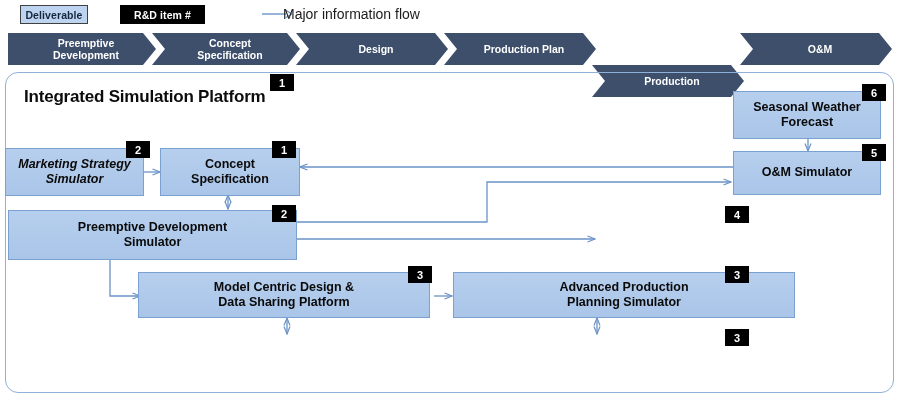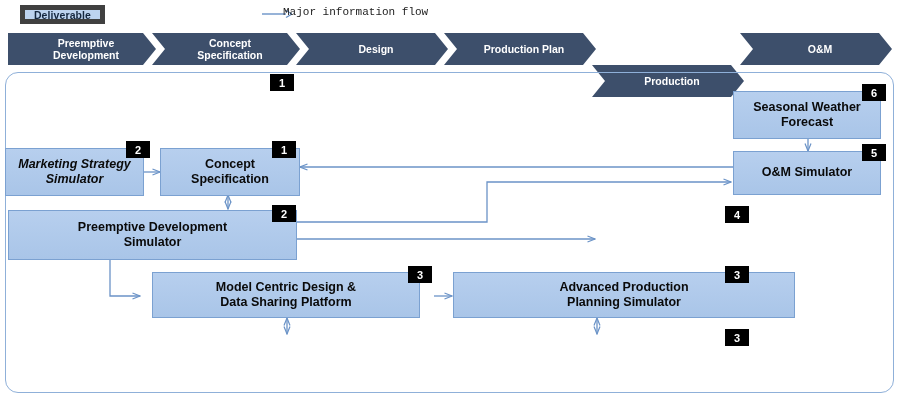--- a/index.html
+++ b/index.html
@@ -21,37 +21,36 @@
     position: absolute;
     box-sizing: border-box;
     display: flex;
     align-items: center;
     justify-content: center;
     font-size: 10.5px;
     font-weight: 600;
     letter-spacing: 0.1px;
   }
   #legend-deliverable {
-    left: 20px; top: 5px; width: 85px; height: 19px;
+    left: 20px; top: 5px; width: 68px; height: 19px;
     background: #bdd3ef;
-    border: 5px solid #404040;
+    border: 1px solid #404040;
     color: #15273f;
   }
   #legend-rnd {
     left: 120px; top: 5px; width: 85px; height: 19px;
     background: #000000;
     color: #ffffff;
   }
   #legend-flow-label {
     position: absolute;
     left: 283px; top: 6px;
-    font-size: 11px;
+    font-size: 14px;
     color: #1b1b1b;
     white-space: nowrap;
-    font-family: Liberation Mono, monospace;
   }
   #legend-flow-arrow {
     position: absolute;
     left: 262px; top: 8px;
     width: 30px; height: 12px;
   }
 
   
   .chevron {
     position: absolute;
@@ -134,20 +133,23 @@
 </style>
 </head>
 <body>
 
 <div id="canvas">
 
   <div class="legend-chip" id="legend-deliverable">
     <span>Deliverable</span>
   </div>
 
+  <div class="legend-chip" id="legend-rnd">
+    <span>R&amp;D item #</span>
+  </div>
 
   <svg id="legend-flow-arrow" viewBox="0 0 30 12">
     <line x1="0" y1="6" x2="24" y2="6" stroke="#6b93c7" stroke-width="1.4"></line>
     <path d="M24,2.5 L30,6 L24,9.5" fill="none" stroke="#6b93c7" stroke-width="1.4"></path>
   </svg>
   <div id="legend-flow-label">Major information flow</div>
 
   <div id="phase-bar">
       <div class="chevron chev-body" style="left: 8px; width: 148px;">
         <span style="white-space: pre-line;">Preemptive
@@ -165,20 +167,21 @@
       </div>
       <div class="chevron chev-mid" style="left: 592px; width: 152px; margin-top: 32px;">
         <span style="white-space: pre-line;">Production</span>
       </div>
       <div class="chevron chev-mid" style="left: 740px; width: 152px;">
         <span style="white-space: pre-line;">O&amp;M</span>
       </div>
     </div>
 
   <div id="platform-container"></div>
+  <div id="platform-title">Integrated Simulation Platform</div>
   <div class="badge" style="left:270px; top:74px;">1</div>
 
   <svg id="arrows" viewBox="0 0 900 401">
     <defs>
       <marker id="ah" markerWidth="9" markerHeight="9" refX="8.5" refY="4" orient="auto" markerUnits="userSpaceOnUse">
         <path d="M1,1 L8.5,4 L1,7" fill="none" stroke="#6b93c7" stroke-width="1.2"></path>
       </marker>
       <marker id="ah-start" markerWidth="9" markerHeight="9" refX="0.5" refY="4" orient="auto" markerUnits="userSpaceOnUse">
         <path d="M8,1 L0.5,4 L8,7" fill="none" stroke="#6b93c7" stroke-width="1.2"></path>
       </marker>
@@ -231,21 +234,21 @@
   <div class="badge" style="left:862px; top:144px;">5</div>
 
   <div class="node" style="left:8px;  top:210px; width:289px; height:50px;">
     <span style="white-space: pre-line;">Preemptive Development
 Simulator</span>
   </div>
   <div class="badge" style="left:272px; top:205px;">2</div>
 
   <div class="badge" style="left:725px; top:206px;">4</div>
 
-  <div class="node" style="left:152px; top:272px; width:268px; height:46px;">
+  <div class="node" style="left:138px; top:272px; width:292px; height:46px;">
     <span style="white-space: pre-line;">Model Centric Design &amp;
 Data Sharing Platform</span>
   </div>
   <div class="badge" style="left:408px; top:266px;">3</div>
 
   <div class="node" style="left:453px; top:272px; width:342px; height:46px;">
     <span style="white-space: pre-line;">Advanced Production
 Planning Simulator</span>
   </div>
   <div class="badge" style="left:725px; top:266px;">3</div>

